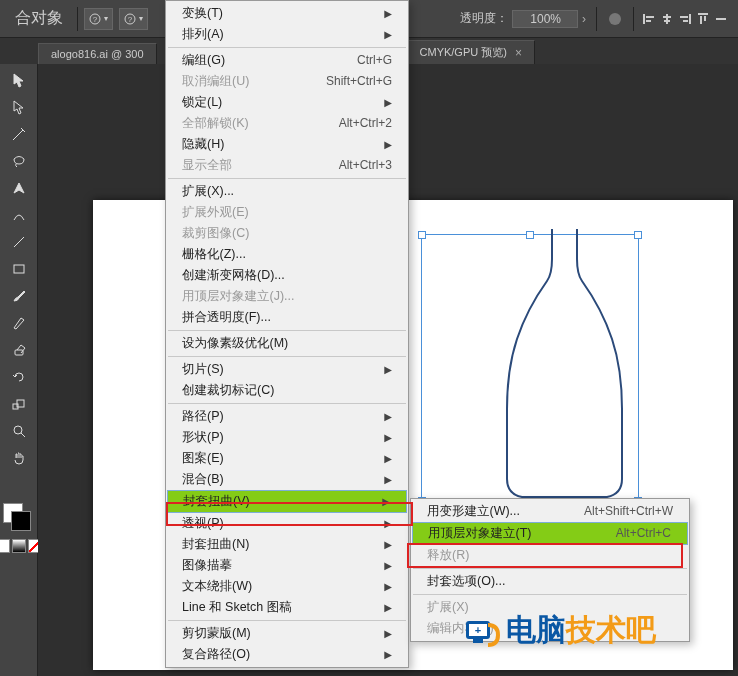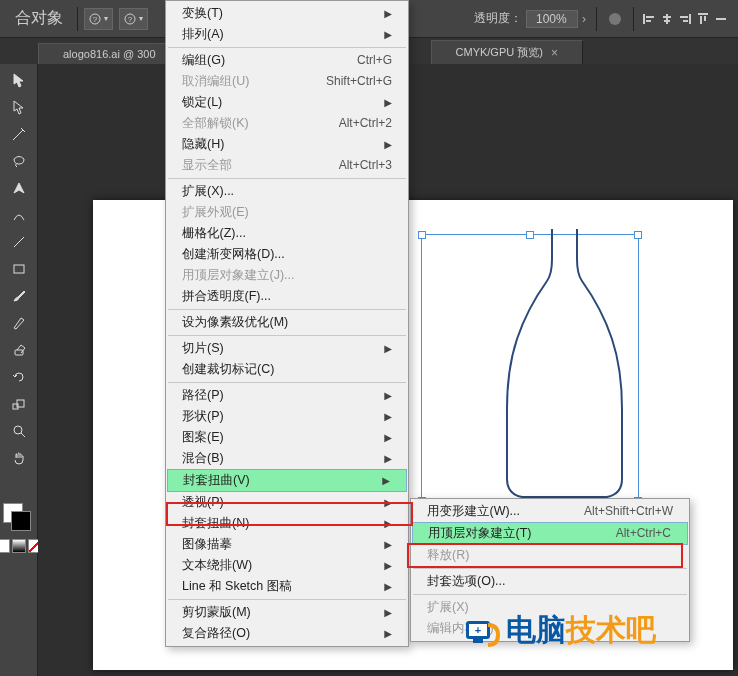--- a/index.html
+++ b/index.html
@@ -46,23 +46,23 @@
     padding: 0 4px;
     margin-right: 6px;
     font-size: 11px;
   }
   .dropdown-box .caret { margin-left: 3px; font-size: 8px; }
   .toolbar-spacer { flex: 1; }
   .opacity-label { color: #ccc; margin-right: 4px; }
   .opacity-value {
     background: #555;
     border: 1px solid #666;
-    padding: 1px 9px;
+    padding: 1px 16px;
     min-width: 32px;
-    text-align: left;
+    text-align: right;
   }
   .opacity-step {
     width: 12px;
     text-align: center;
     color: #aaa;
   }
   .icon-btn {
     width: 20px; height: 20px;
     display: inline-flex;
     align-items: center;
@@ -84,21 +84,21 @@
     display: flex;
     align-items: flex-end;
   }
   .doc-tab {
     background: #444;
     border-top: 1px solid #555;
     border-left: 1px solid #555;
     border-right: 1px solid #222;
     color: #ccc;
     font-size: 11px;
-    padding: 4px 24px;
+    padding: 4px 12px;
     display: flex;
     align-items: center;
     position: relative;
     margin-top: 9px;
   }
   .doc-tab .close-x { margin-left: 8px; color: #aaa; font-size: 12px; }
   .tab-bar .partial-tab {
     margin-left: 250px;
   }
   
@@ -191,21 +191,21 @@
   }
   .menu-item {
     display: flex;
     align-items: center;
     padding: 2px 16px;
     height: 17px;
     line-height: 17px;
     white-space: nowrap;
   }
   .menu-item.highlight {
-    background: #86efac;
+    background: #84cc16;
     border: 1px solid #7caed6;
     margin: 0 1px;
     padding-left: 15px;
   }
   .menu-item.disabled { color: #999; }
   .menu-item .label { flex: 1; }
   .menu-item .shortcut { color: #555; font-size: 12px; margin-left: 12px; }
   .menu-item .arrow { margin-left: 8px; font-size: 10px; color: #444; }
   .menu-sep {
     height: 1px;
@@ -457,20 +457,23 @@
         <span class="label">显示全部</span>
         <span class="shortcut">Alt+Ctrl+3</span>
       </div>
       <div class="menu-sep"></div>
       <div class="menu-item">
         <span class="label">扩展(X)...</span>
       </div>
       <div class="menu-item disabled">
         <span class="label">扩展外观(E)</span>
       </div>
+      <div class="menu-item disabled">
+        <span class="label">裁剪图像(C)</span>
+      </div>
       <div class="menu-item">
         <span class="label">栅格化(Z)...</span>
       </div>
       <div class="menu-item">
         <span class="label">创建渐变网格(D)...</span>
       </div>
       <div class="menu-item disabled">
         <span class="label">用顶层对象建立(J)...</span>
       </div>
       <div class="menu-item">

